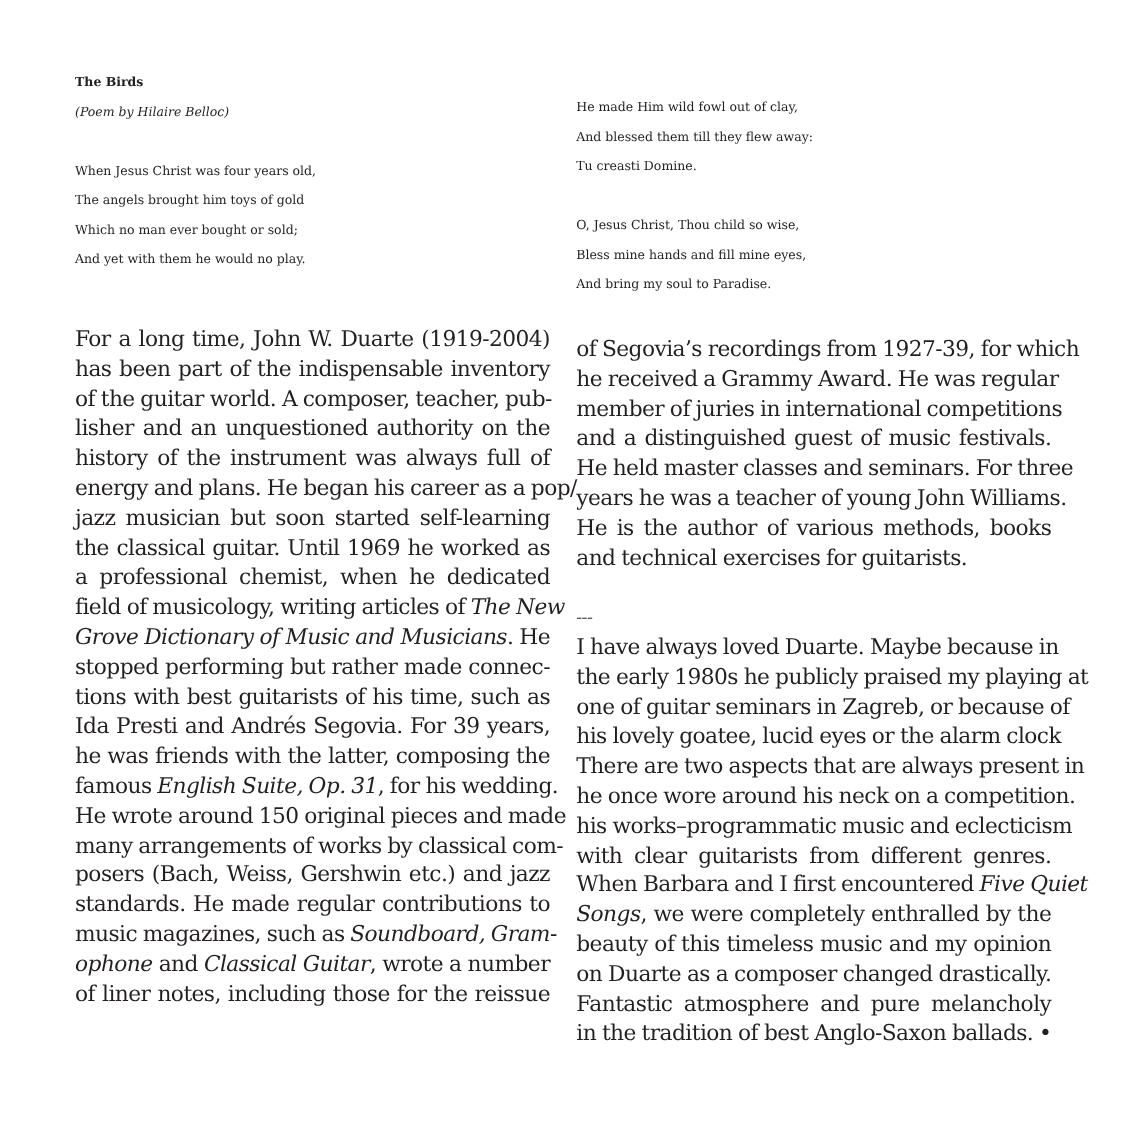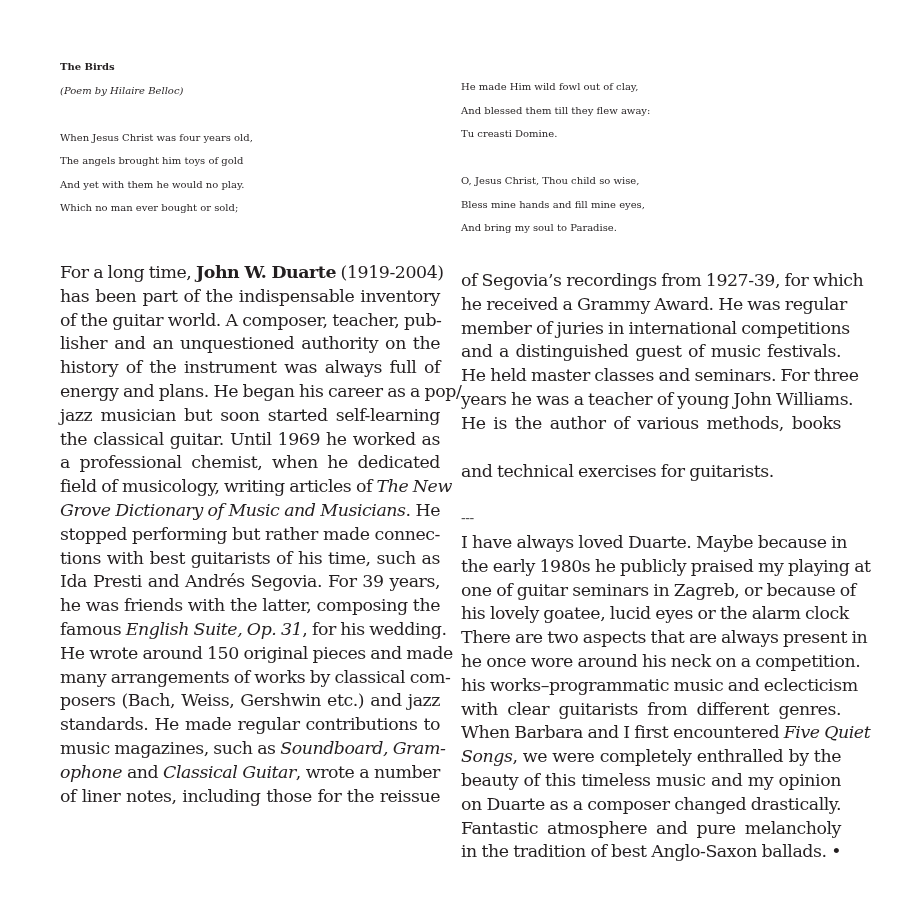--- a/index.html
+++ b/index.html
@@ -6,38 +6,38 @@
   body { width: 900px; height: 900px; position: relative; overflow: hidden;
          font-family: "DejaVu Serif", "Liberation Serif", serif; color: #231f20; }
   .col { position: absolute; width: 380px; }
   .poem { font-size: 10px; line-height: 23.5px; }
   .poem-title { font-weight: bold; }
   .poem-sub { font-style: italic; }
   .gap { height: 23.5px; }
   .prose { font-size: 17.4px; line-height: 23.8px; text-align: justify;
            hyphens: manual; letter-spacing: -0.45px; word-spacing: -0.5px; }
   .prose .line { display: block; text-align: justify; text-align-last: justify; white-space: nowrap; }
-  .prose .line.last { text-align-last: left; margin-top: 24px; }
+  .prose .line.last { text-align-last: left; }
   .sep { height: 47.6px; line-height: 23.8px; }
   .sep span { display: inline-block; margin-top: 23.8px; font-size: 14px; color: #555; }
-  b { font-weight: bold; }
+  b { font-weight: normal; }
   i { font-style: italic; }
 </style>
 </head>
 <body>
 
 <div class="col poem" style="left:60px; top:55px;">
   <div class="poem-title">The Birds</div>
   <div class="poem-sub">(Poem by Hilaire Belloc)</div>
   <div class="gap"></div>
   <div>
     <div>When Jesus Christ was four years old,</div>
     <div>The angels brought him toys of gold</div>
+    <div>Which no man ever bought or sold;</div>
     <div>And yet with them he would no play.</div>
-    <div>Which no man ever bought or sold;</div>
   </div>
 </div>
 
 <div class="col poem" style="left:461px; top:55px;margin-top:20px;">
   <div>
     <div>He made Him wild fowl out of clay,</div>
     <div>And blessed them till they flew away:</div>
     <div>Tu creasti Domine.</div>
   </div>
   <div class="gap"></div>

